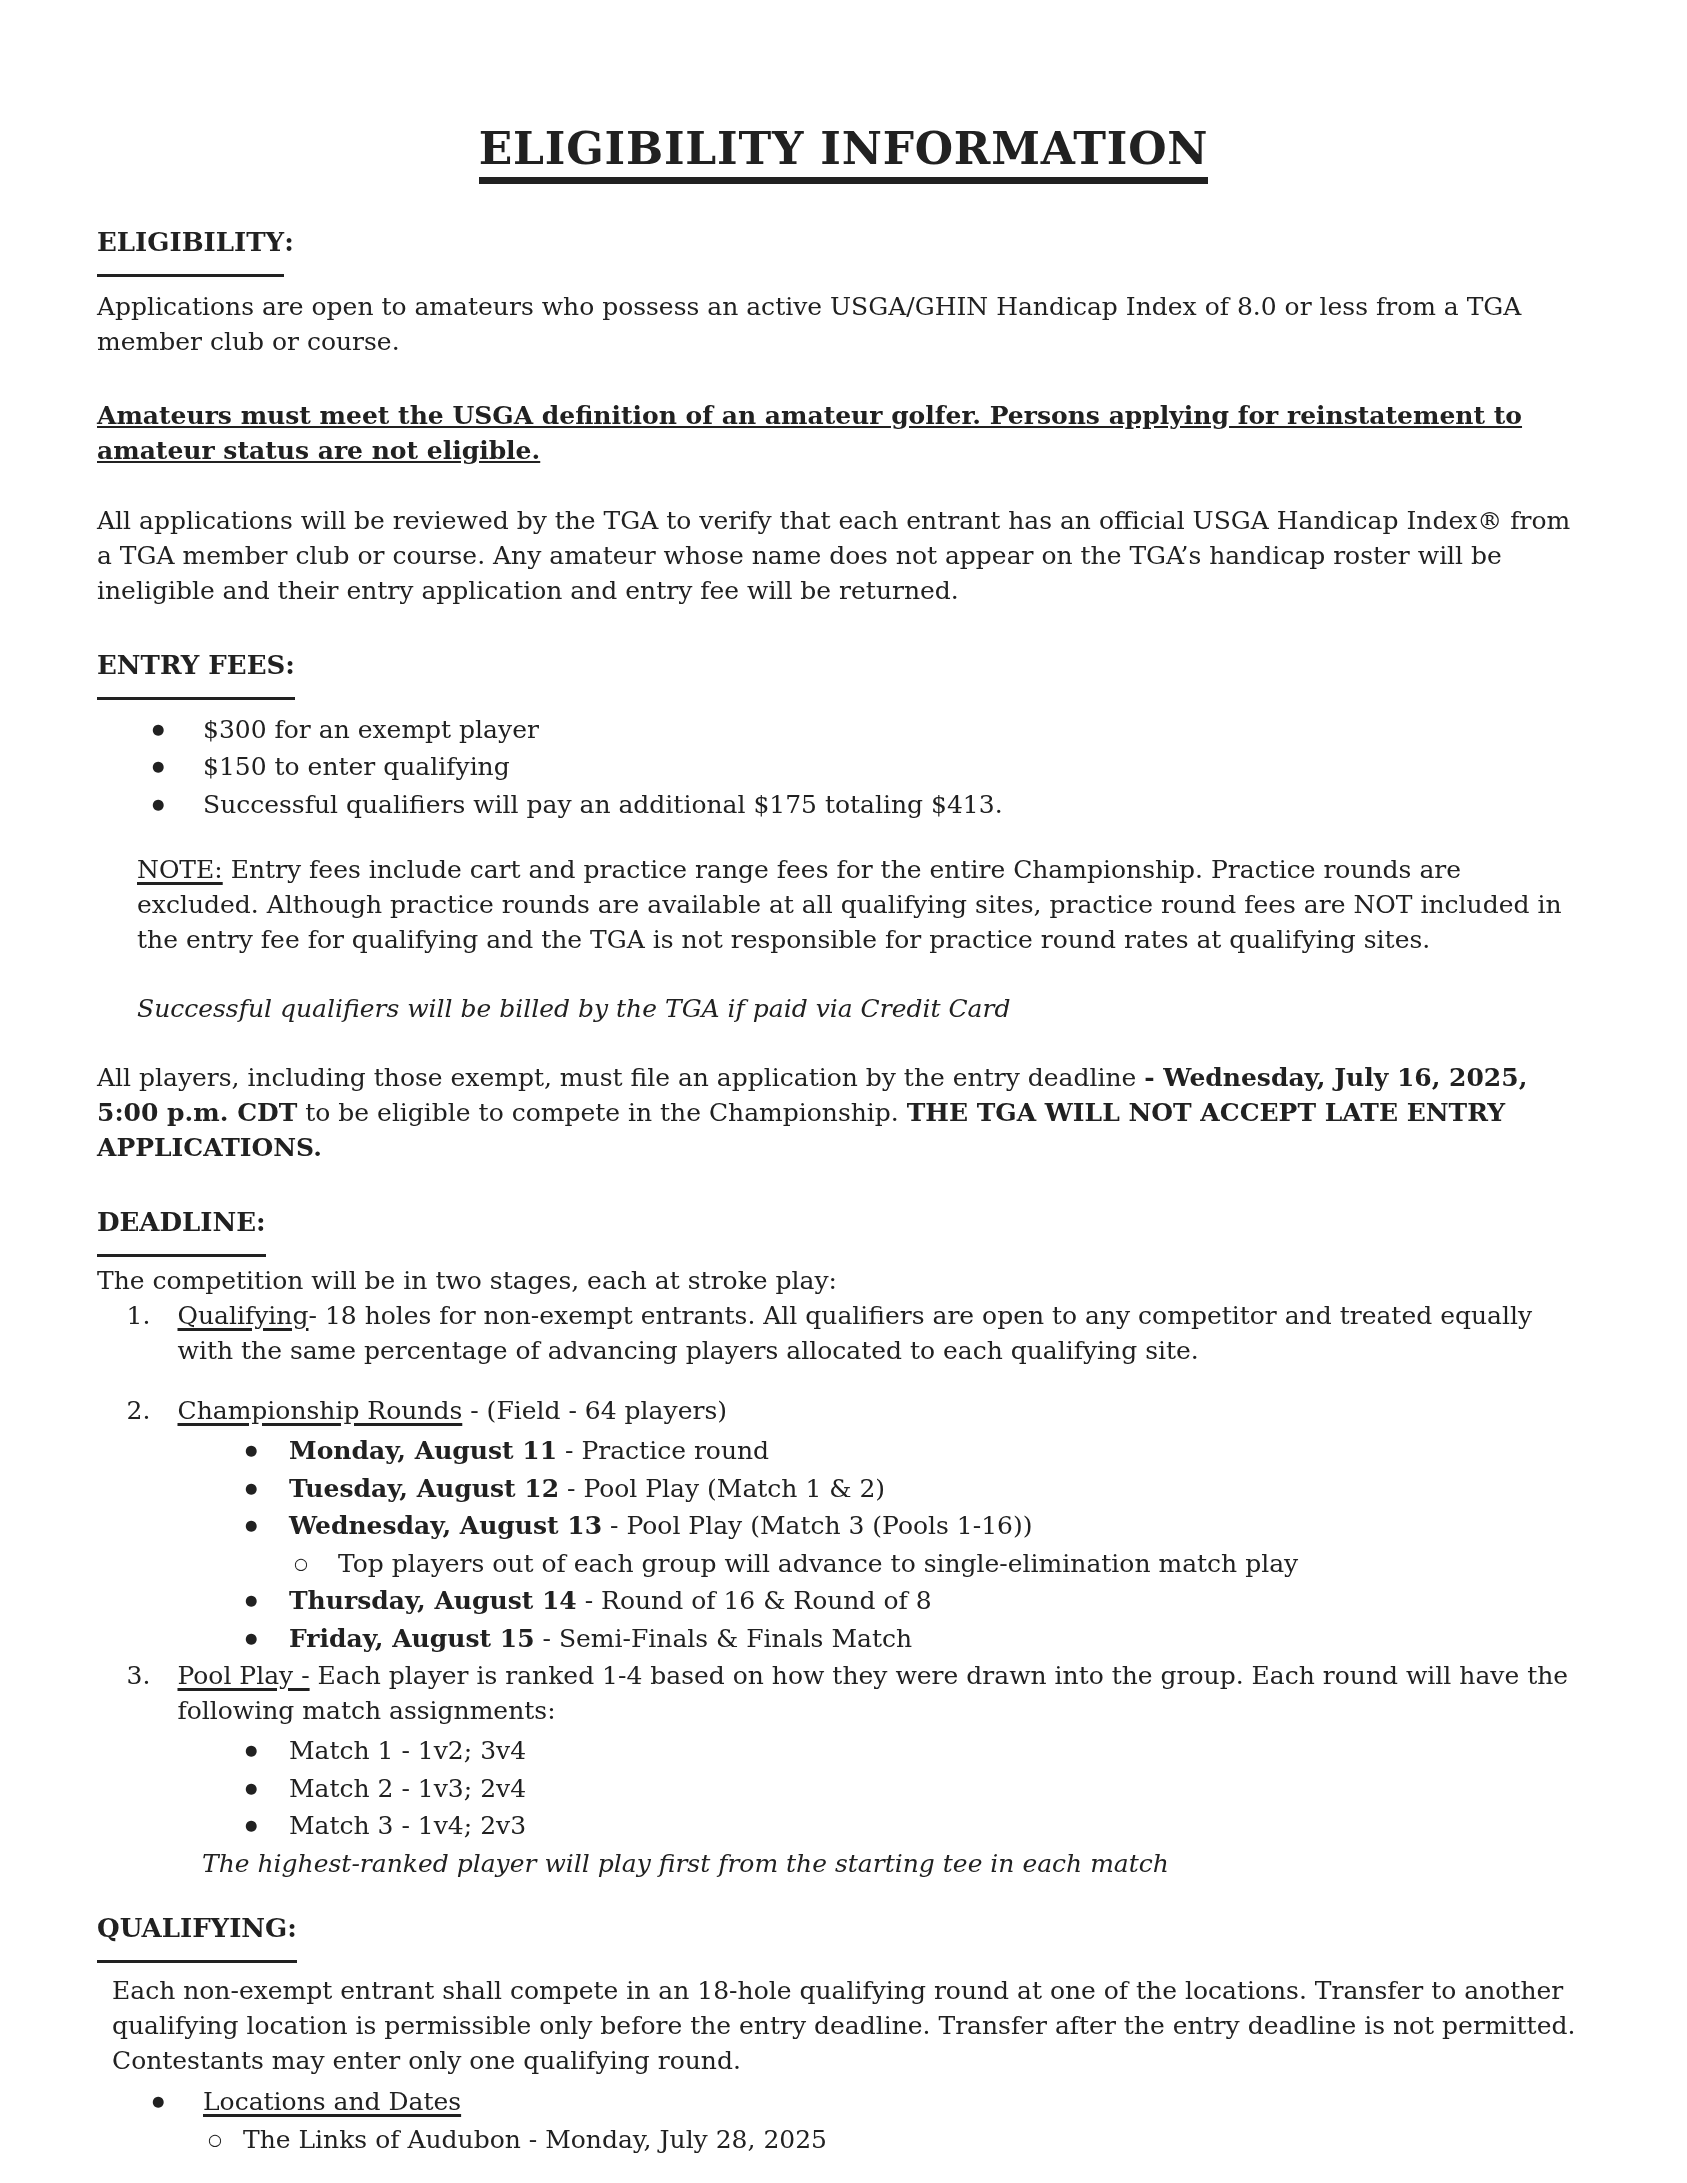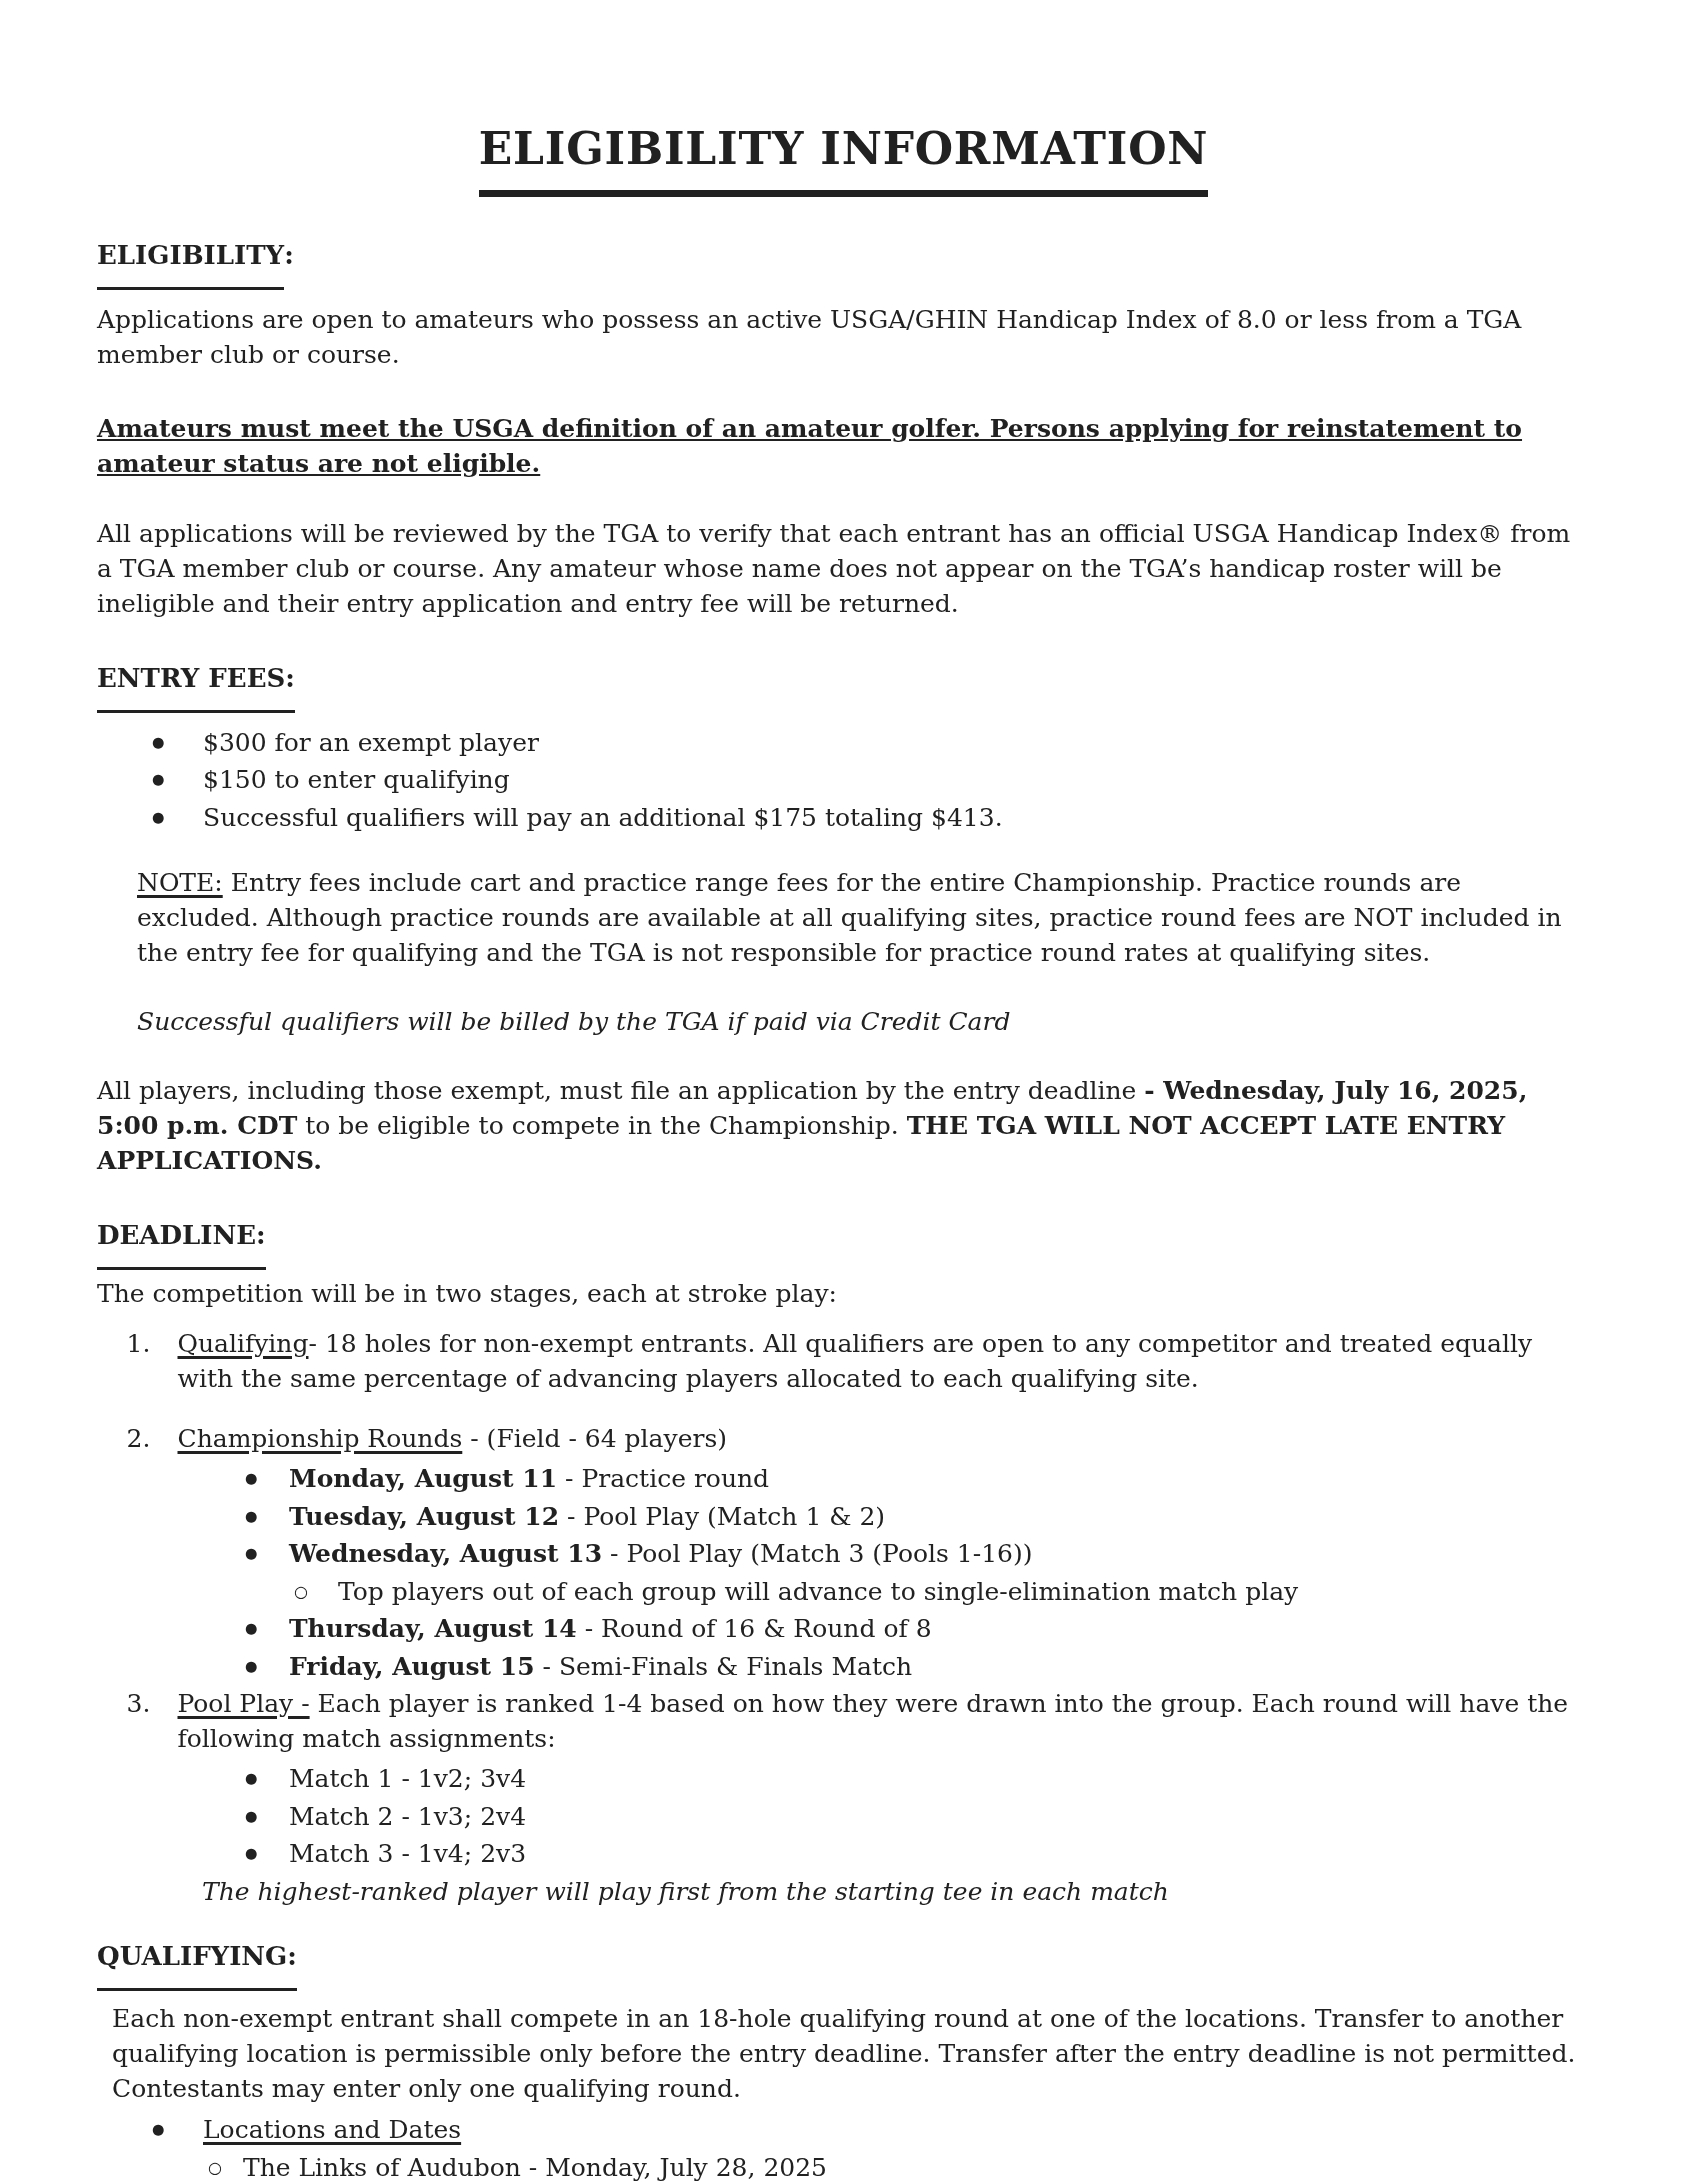--- a/index.html
+++ b/index.html
@@ -17,21 +17,21 @@
     overflow: hidden;
   }
   .title-block { text-align: center; margin: 0 0 40px 0; }
   .doc-title {
     display: inline-block;
     font-size: 44px;
     line-height: 52px;
     font-weight: bold;
     letter-spacing: 0.8px;
     border-bottom: 7.6px solid #212121;
-    padding-bottom: 15px;
+    padding-bottom: 2px;
   }
   .h2 { font-weight: bold; font-size: 26px; line-height: 37px; margin: 0 0 11.8px 0; }
   .h2 .uline {
     display: inline-block;
     border-bottom: 3.4px solid #212121;
     padding-bottom: 17px;
     line-height: 29px;
   }
   .para { margin: 0; }
   .mb-md { margin-bottom: 35px; text-decoration: underline; }
@@ -97,21 +97,21 @@
 
   <p class="para indent-note" style="margin-top:30px;"><span class="inline-uline">NOTE:</span><span> Entry fees include cart and practice range fees for the entire Championship. Practice rounds are excluded. Although practice rounds are available at all qualifying sites, practice round fees are NOT included in the entry fee for qualifying and the TGA is not responsible for practice round rates at qualifying sites.</span></p>
 
   <p class="para italic indent-note" style="margin-top:34px; margin-bottom:34px;">Successful qualifiers will be billed by the TGA if paid via Credit Card</p>
 
 
   <p class="para mb-lg"><span>All players, including those exempt, must file an application by the entry deadline </span><span class="bold">- Wednesday, July 16, 2025, 5:00 p.m. CDT</span><span> to be eligible to compete in the Championship. </span><span class="bold">THE TGA WILL NOT ACCEPT LATE ENTRY APPLICATIONS.</span></p>
 
   <div class="h2" style="margin-bottom:6.7px;"><span class="uline">DEADLINE:</span></div>
 
-  <p class="para" style="margin-bottom:15px;">The competition will be in two stages, each at stroke play:</p>
+  <p class="para" style="">The competition will be in two stages, each at stroke play:</p>
 
   <div class="list">
 
     <div class="li numi num-item">
       <span class="mk">1.</span>
       <span class="txt"><span class="inline-uline">Qualifying</span><span>- 18 holes for non-exempt entrants. All qualifiers are open to any competitor and treated equally with the same percentage of advancing players allocated to each qualifying site.</span></span>
     </div>
 
     <div class="li numi">
       <span class="mk">2.</span>

